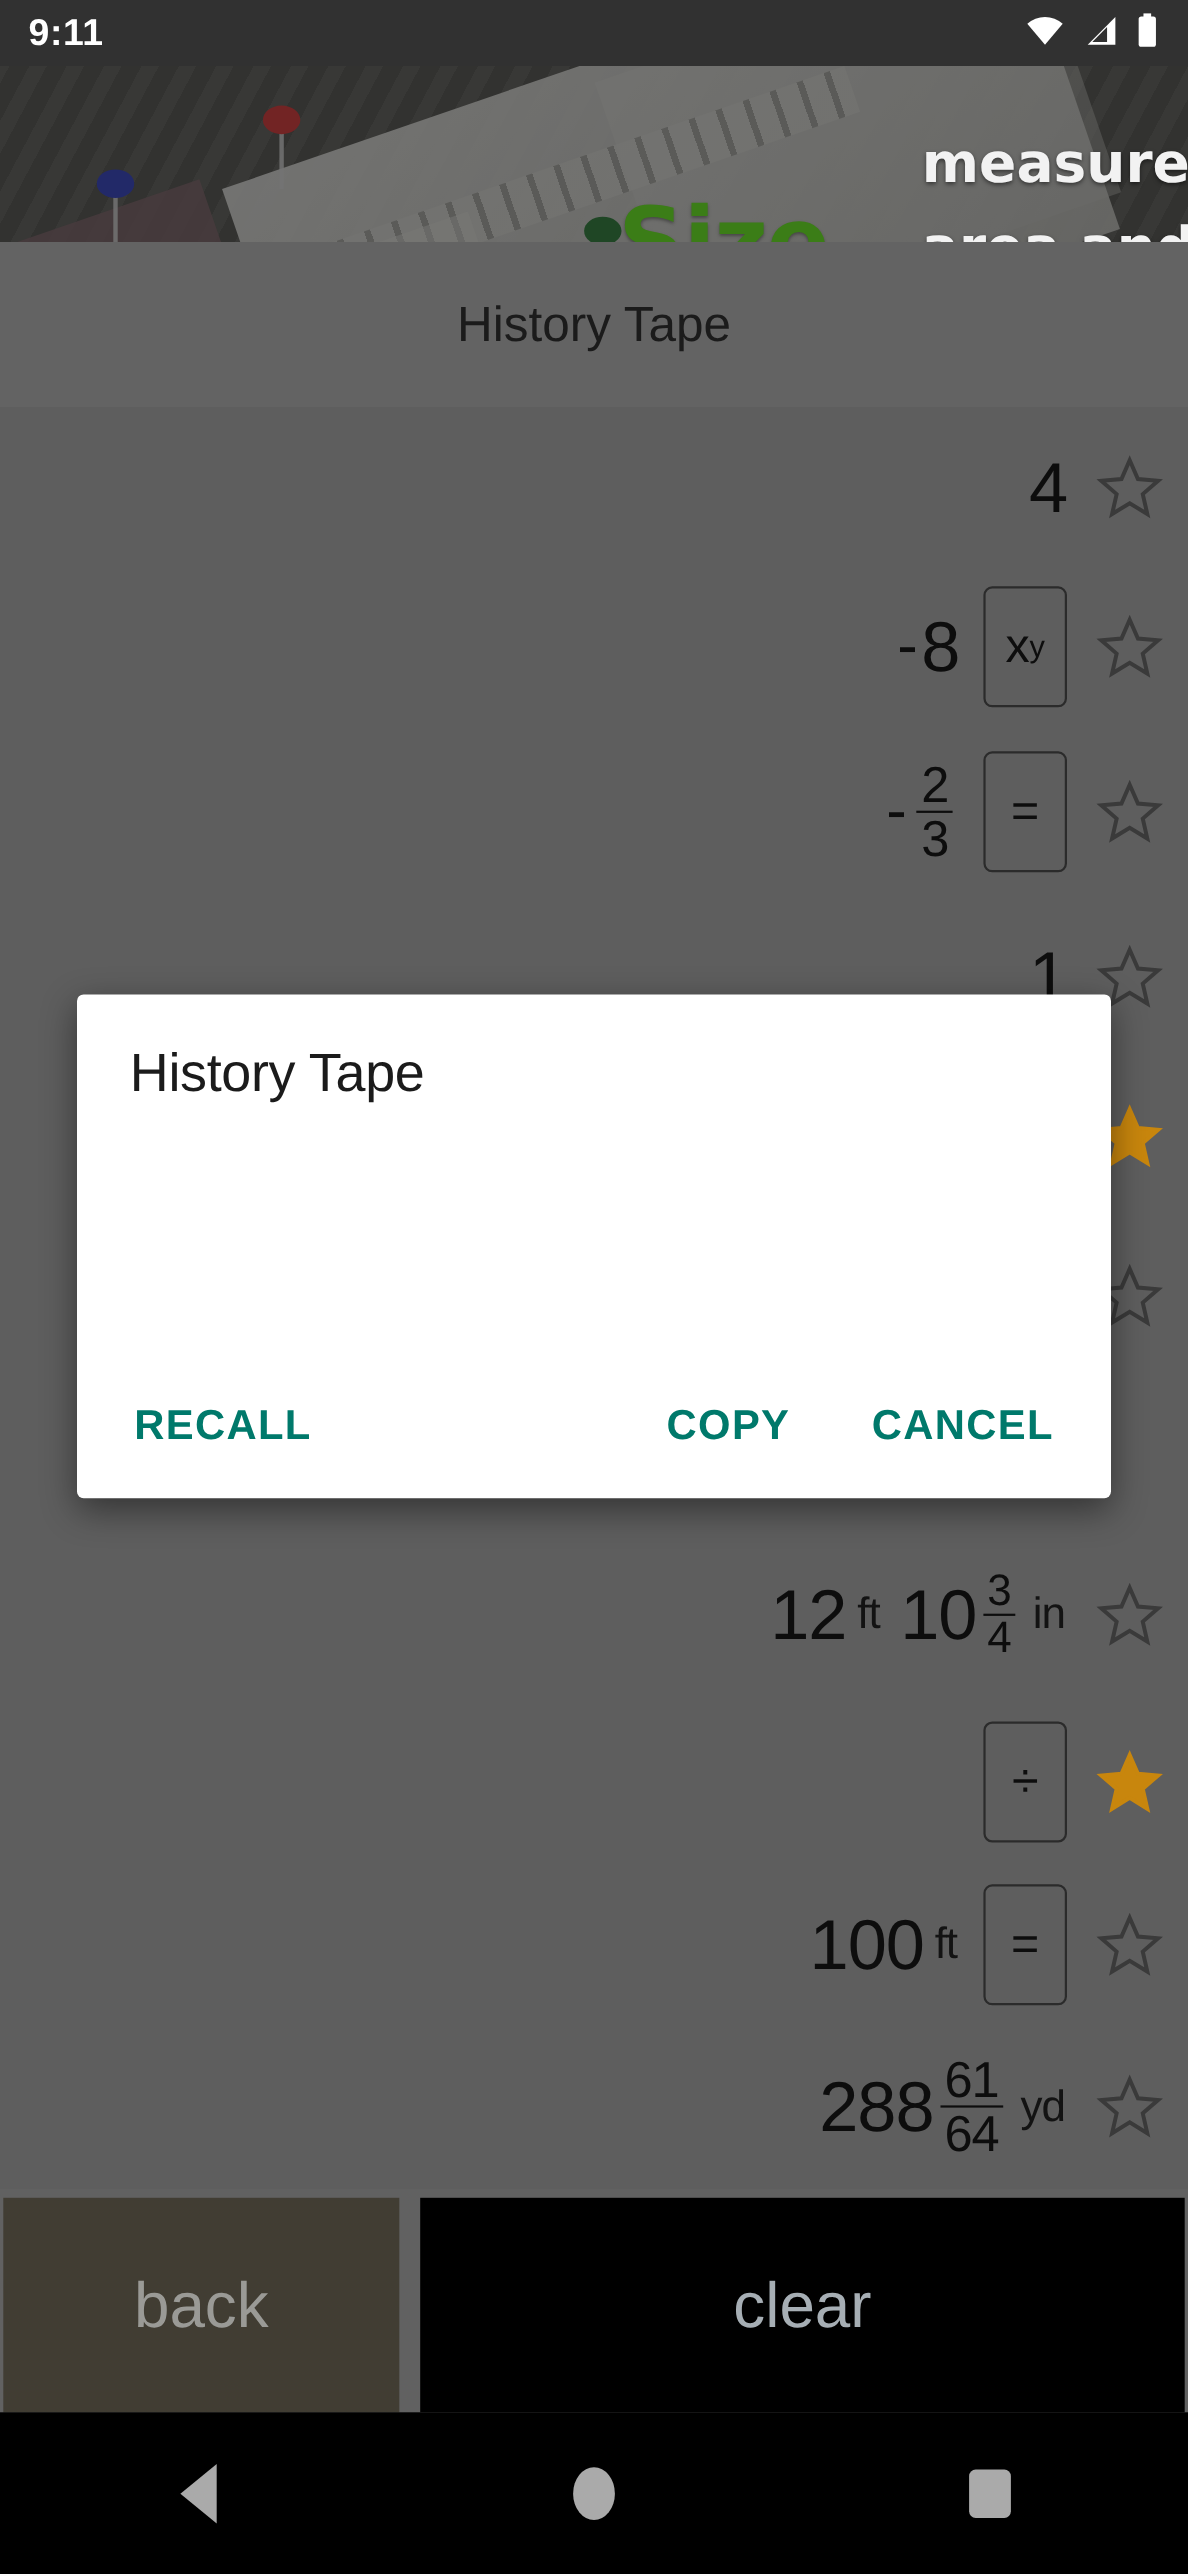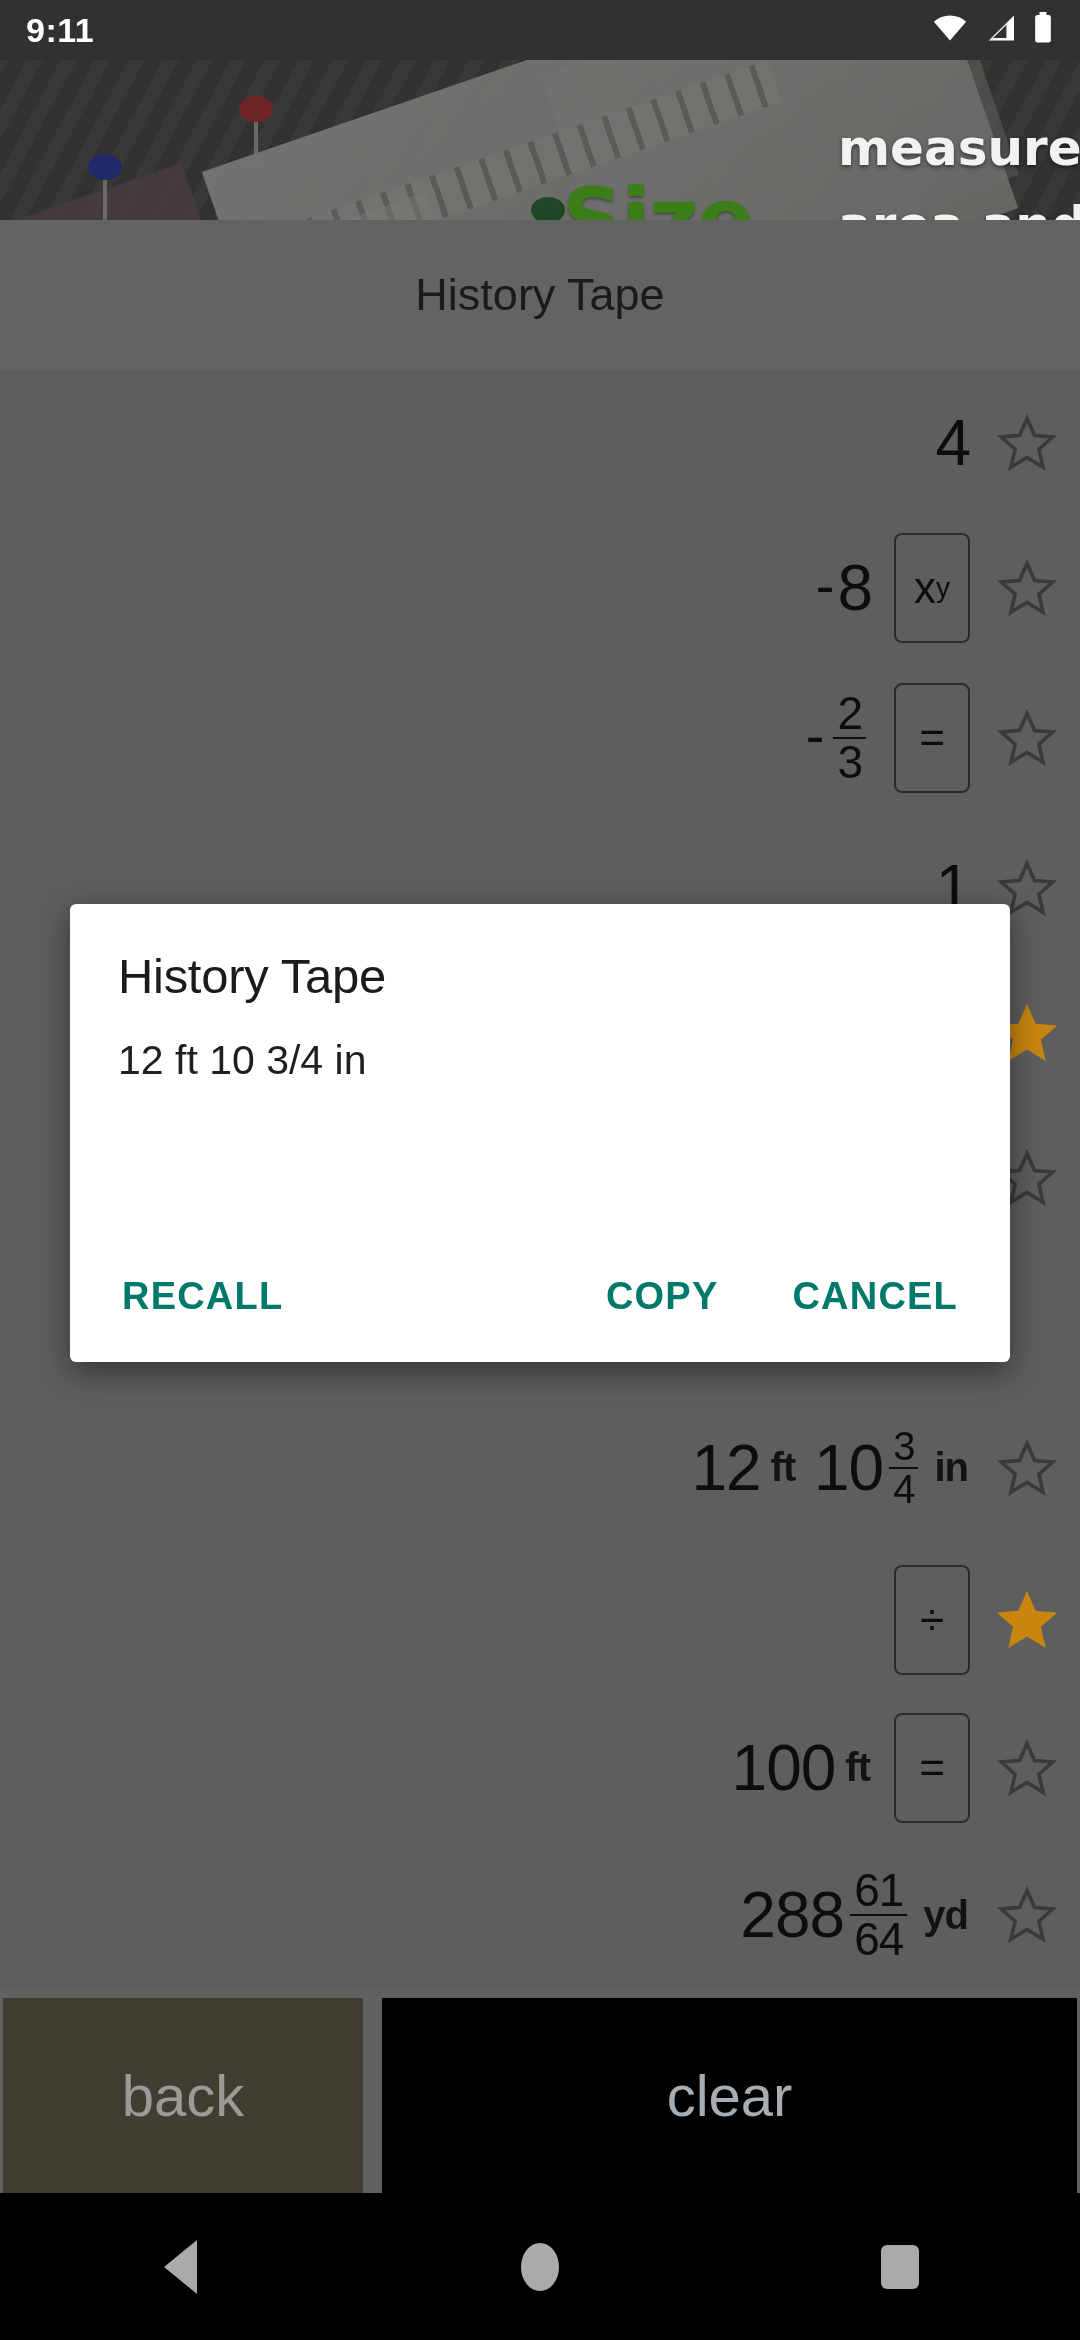--- a/index.html
+++ b/index.html
@@ -91,21 +91,21 @@
   .tape-row {
     position:absolute; left:0; width:1080px;
     display:flex; align-items:center; justify-content:flex-end;
     padding-right:22px;
   }
   .row-value {
     display:flex; align-items:center; justify-content:flex-end;
     color:#0d0d0d; font-size:64px; font-weight:300; white-space:nowrap;
     letter-spacing:-1px;
   }
-  .unit { font-size:40px; font-weight:700; margin-left:10px; margin-right:2px;
+  .unit { font-size:40px; font-weight:400; margin-left:10px; margin-right:2px;
           color:#131313; }
   .neg { font-size:56px; margin-right:4px; position:relative; top:-2px;}
   .frac {
     display:inline-flex; flex-direction:column; align-items:center;
     justify-content:center; font-size:40px; line-height:1.02;
     margin:0 6px; vertical-align:middle;
   }
   .frac .num { padding:0 4px; }
   .frac .den { padding:0 4px; border-top:2px solid #0d0d0d; }
   .frac-lg { font-size:46px; }
@@ -341,21 +341,20 @@
 
   <div class="btn-bar">
     <div class="btn btn-back">back</div>
     <div class="btn btn-clear">clear</div>
   </div>
 
   <div class="scrim"></div>
 
   <div class="dialog">
     <div class="dialog-title">History Tape</div>
-    <div class="dialog-message">12 ft 10 3/4 in</div>
     <div class="dialog-actions">
       <button class="dlg-btn">RECALL</button>
       <span class="spacer"></span>
       <button class="dlg-btn">COPY</button>
       <span class="dlg-gap"></span>
       <button class="dlg-btn">CANCEL</button>
     </div>
   </div>
 
   <div class="navbar">

